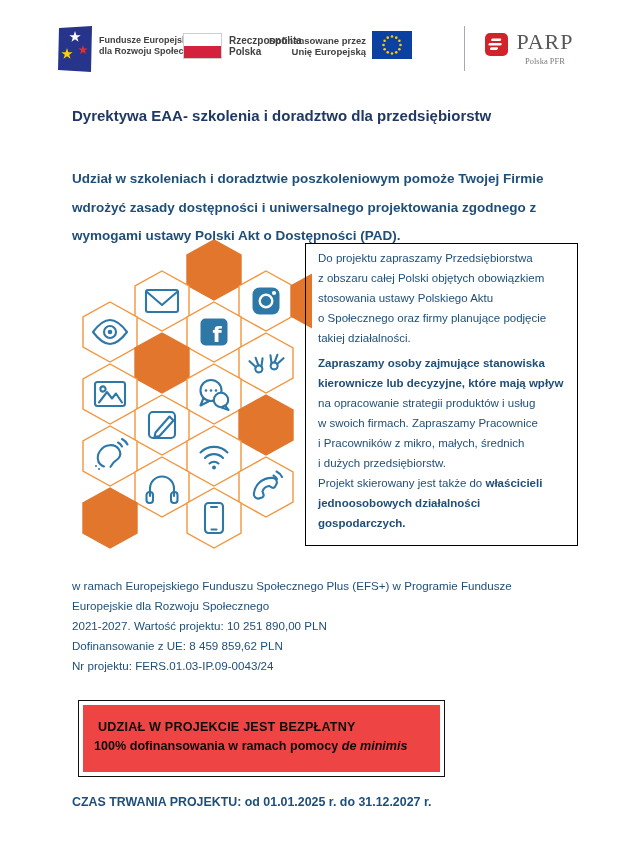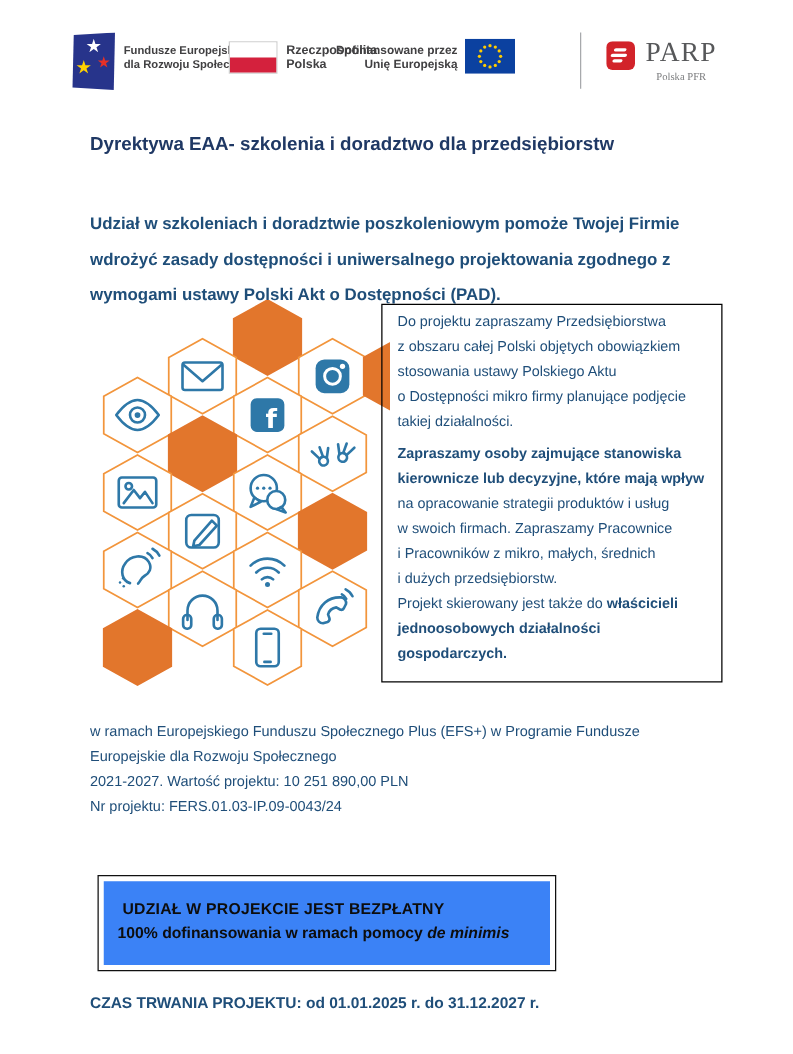--- a/index.html
+++ b/index.html
@@ -31,21 +31,21 @@
   .info-box{position:absolute;left:305px;top:243px;width:273px;height:303px;box-sizing:border-box;
     border:1.5px solid #000;padding:4px 8px 0 12px;color:#1F4E79;font-size:11.5px;line-height:20px;}
   .info-box .hd{font-weight:bold;}
   .info-box p{margin:0;white-space:pre-line;}
   .info-box .p2{margin-top:5px;}
   .info-box .b{font-weight:bold;}
   
   .funding{position:absolute;left:72px;top:576px;font-size:11.6px;color:#1F4E79;line-height:20px;}
   
   .hl-outer{position:absolute;left:78px;top:700px;width:367px;height:77px;box-sizing:border-box;border:1.6px solid #101010;}
-  .hl-inner{position:absolute;left:4px;top:4px;right:4px;bottom:4px;background:#3b82f6;color:#0d0d0d;}
+  .hl-inner{position:absolute;left:4px;top:4px;right:4px;bottom:4px;background:#ef4444;color:#0d0d0d;}
   .hl-line1{margin:15px 0 0 15px;font-size:12.6px;font-weight:bold;letter-spacing:.2px;}
   .hl-line2{margin:5px 0 0 11px;font-size:12.6px;font-weight:bold;}
   .hl-line2 em{font-style:italic;}
   
   .duration{position:absolute;left:72px;top:795px;font-size:12.4px;font-weight:bold;color:#1F4E79;}
 </style>
 </head>
 <body>
 
 <div class="page">
@@ -242,36 +242,37 @@
           <rect x="-9" y="-15" width="18" height="30" rx="3.5"></rect>
           <path d="M-3,-11 L3,-11 M-2.5,11.5 L2.5,11.5"></path>
         </g>
       </g>
     </svg>
 
   <div class="info-box">
     <p>Do projektu zapraszamy Przedsiębiorstwa
 z obszaru całej Polski objętych obowiązkiem
 stosowania ustawy Polskiego Aktu
-o Dostępności mikro firmy planujące podjęcie
+o Społecznego oraz firmy planujące podjęcie
 takiej działalności.</p>
     <p class="p2"><span class="b">Zapraszamy osoby zajmujące stanowiska
 kierownicze lub decyzyjne, które mają wpływ</span><span>
 na opracowanie strategii produktów i usług
 w swoich firmach. Zapraszamy Pracownice
 i Pracowników z mikro, małych, średnich
 i dużych przedsiębiorstw.
 Projekt skierowany jest także do </span><span class="b">właścicieli
 jednoosobowych działalności gospodarczych.</span></p>
   </div>
 
   <div class="funding">
     <div>w ramach Europejskiego Funduszu Społecznego Plus (EFS+) w Programie Fundusze</div>
     <div>Europejskie dla Rozwoju Społecznego</div>
     <div>2021-2027. Wartość projektu: 10 251 890,00 PLN</div>
+    <div>Dofinansowanie z UE: 8 459 859,62 PLN</div>
     <div>Nr projektu: FERS.01.03-IP.09-0043/24</div>
   </div>
 
   <div class="hl-outer">
     <div class="hl-inner">
       <div class="hl-line1">UDZIAŁ W PROJEKCIE JEST BEZPŁATNY</div>
       <div class="hl-line2"><span>100% dofinansowania w ramach pomocy </span><em>de minimis</em></div>
     </div>
   </div>
 

